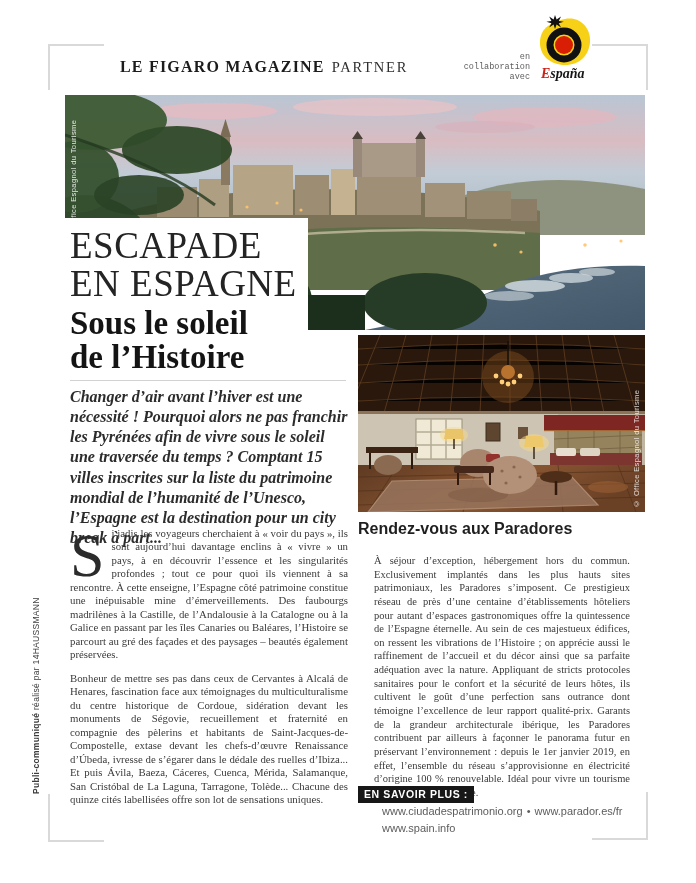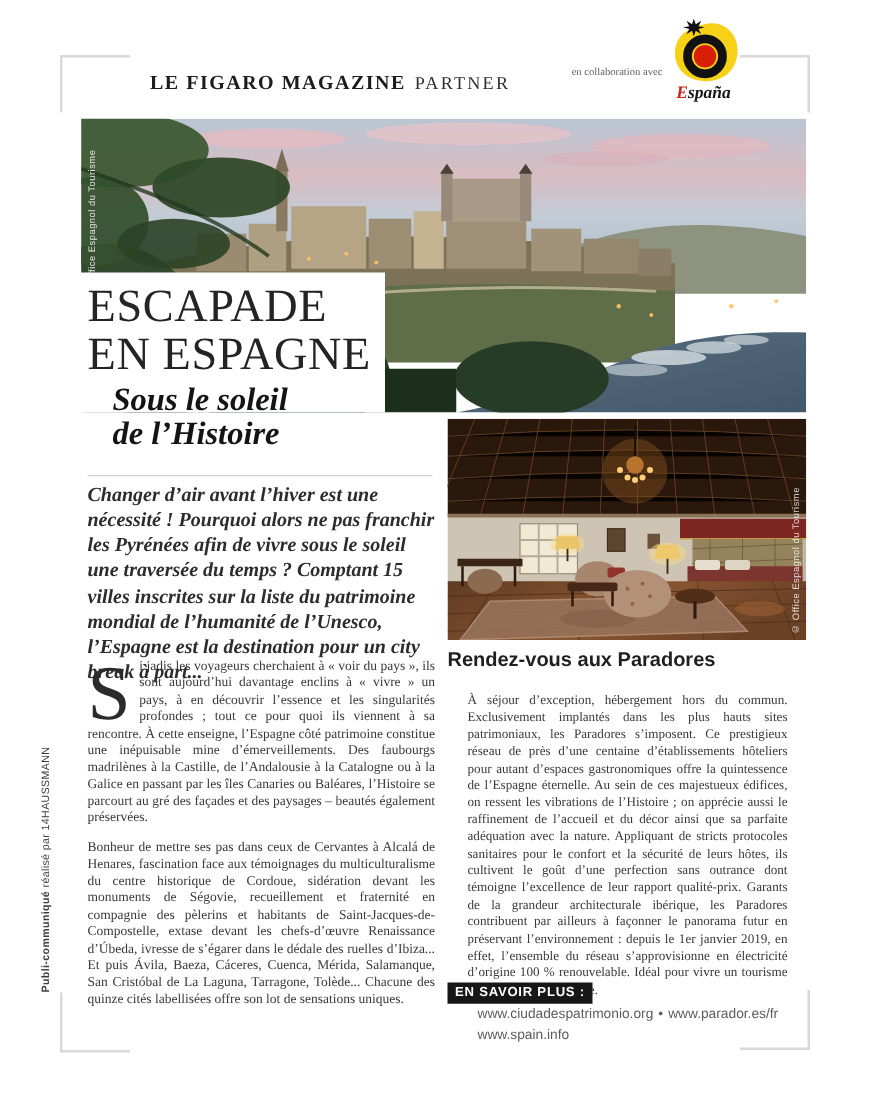--- a/index.html
+++ b/index.html
@@ -12,38 +12,38 @@
   
   .corner { position:absolute; border:0 solid #d9d9d9; }
   #c-tl { left:48px;  top:44px;  width:54px; height:44px; border-top-width:2px; border-left-width:2px; }
   #c-tr { left:592px; top:44px;  width:54px; height:44px; border-top-width:2px; border-right-width:2px; }
   #c-bl { left:48px;  top:794px; width:54px; height:46px; border-bottom-width:2px; border-left-width:2px; }
   #c-br { left:592px; top:792px; width:54px; height:46px; border-bottom-width:2px; border-right-width:2px; }
 
   
   #brand { left:120px; top:58px; font-size:16px; font-weight:bold; letter-spacing:1.2px; color:#1c1c1c; white-space:nowrap; }
   #brand .partner { font-weight:normal; color:#2e2e2e; letter-spacing:1.8px; font-size:14.5px; margin-left:7px; }
-  #collab { left:450px; top:52px; width:80px; text-align:right; font-family:Liberation Serif, serif; font-size:8.5px; color:#5d5d5d; }
+  #collab { left:450px; top:52px; width:80px; text-align:right; font-family:Liberation Mono, monospace; font-size:8.5px; color:#5d5d5d; }
   #logo { left:534px; top:14px; width:62px; height:68px; }
 
   
   #hero-photo { left:65px; top:95px; width:580px; height:235px; }
   #hero-photo svg { display:block; }
   .photo-credit {
     writing-mode:vertical-rl; transform:rotate(180deg);
     font-family:"Liberation Sans", sans-serif; font-size:7.5px; letter-spacing:0.4px;
     color:rgba(255,255,255,0.85); white-space:nowrap;
   }
   #hero-credit { left:69px; top:103px; height:135px; }
   #parador-credit { left:632px; top:362px; height:146px; color:rgba(255,255,255,0.8); }
 
   
   #title-box { left:55px; top:218px; width:253px; height:112px; background:#ffffff; }
   #headline { left:70px; top:227px; font-size:37px; line-height:1.02; letter-spacing:0.5px; color:#242424; }
-  #subhead  { left:70px; top:306px; font-size:26px; line-height:1.04; font-style:italic; font-weight:bold; color:#141414;margin-left:20px; }
+  #subhead  { left:70px; top:306px; font-size:33px; line-height:1.04; font-weight:bold; color:#141414; }
 
   #intro-rule { left:70px; top:380px; width:276px; height:1px; background:#d2d2d2; }
   #intro { left:70px; top:387px; width:279px; font-size:16px; font-style:italic; font-weight:bold; line-height:1.26; color:#2c2c2c; }
 
   
   #col-left { left:70px; top:527px; width:278px; font-size:10.8px; line-height:1.25; text-align:justify; color:#3a3a3a; }
   #col-left p { margin:0; }
   #para2 { margin-top:10px !important; }
   .dropcap { float:left; font-size:62px; line-height:50px; padding:3px 7px 0 0; color:#2b2b2b; }
 

